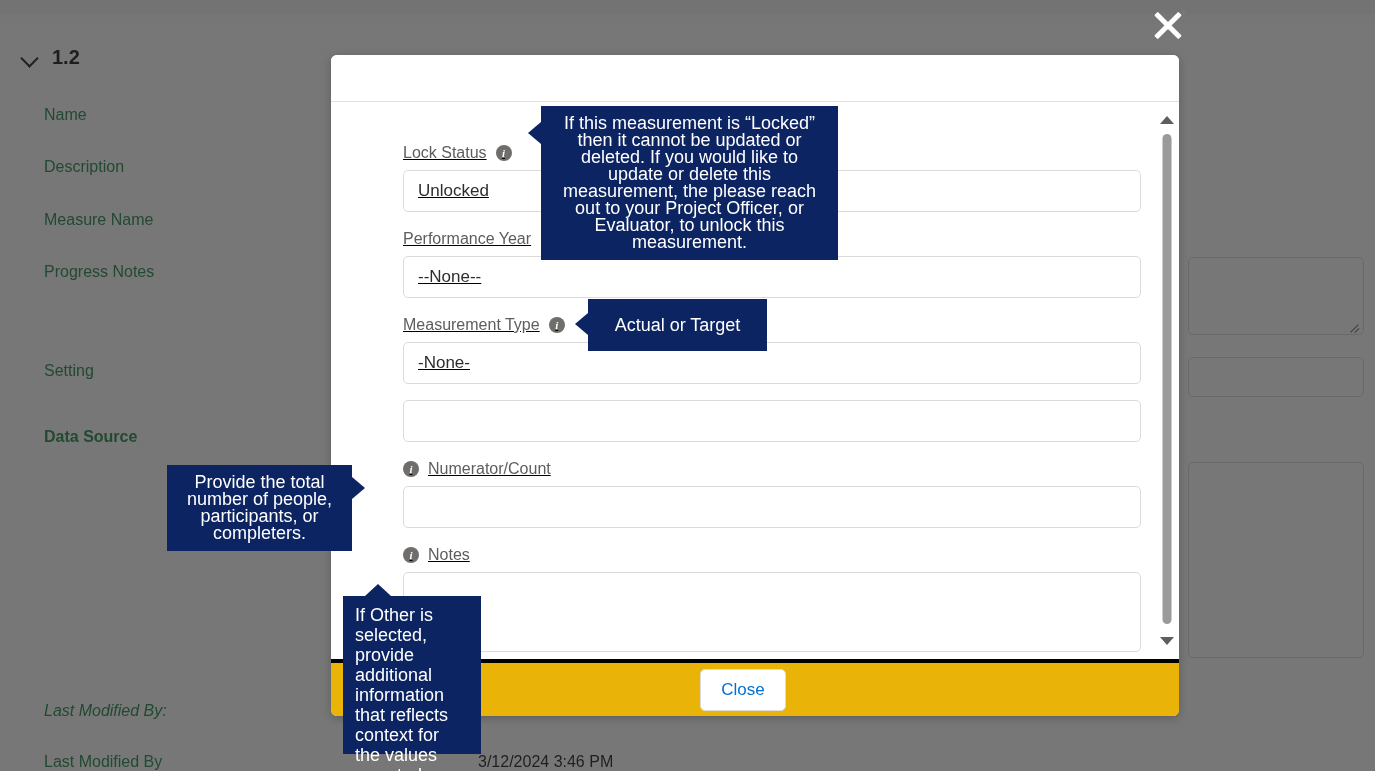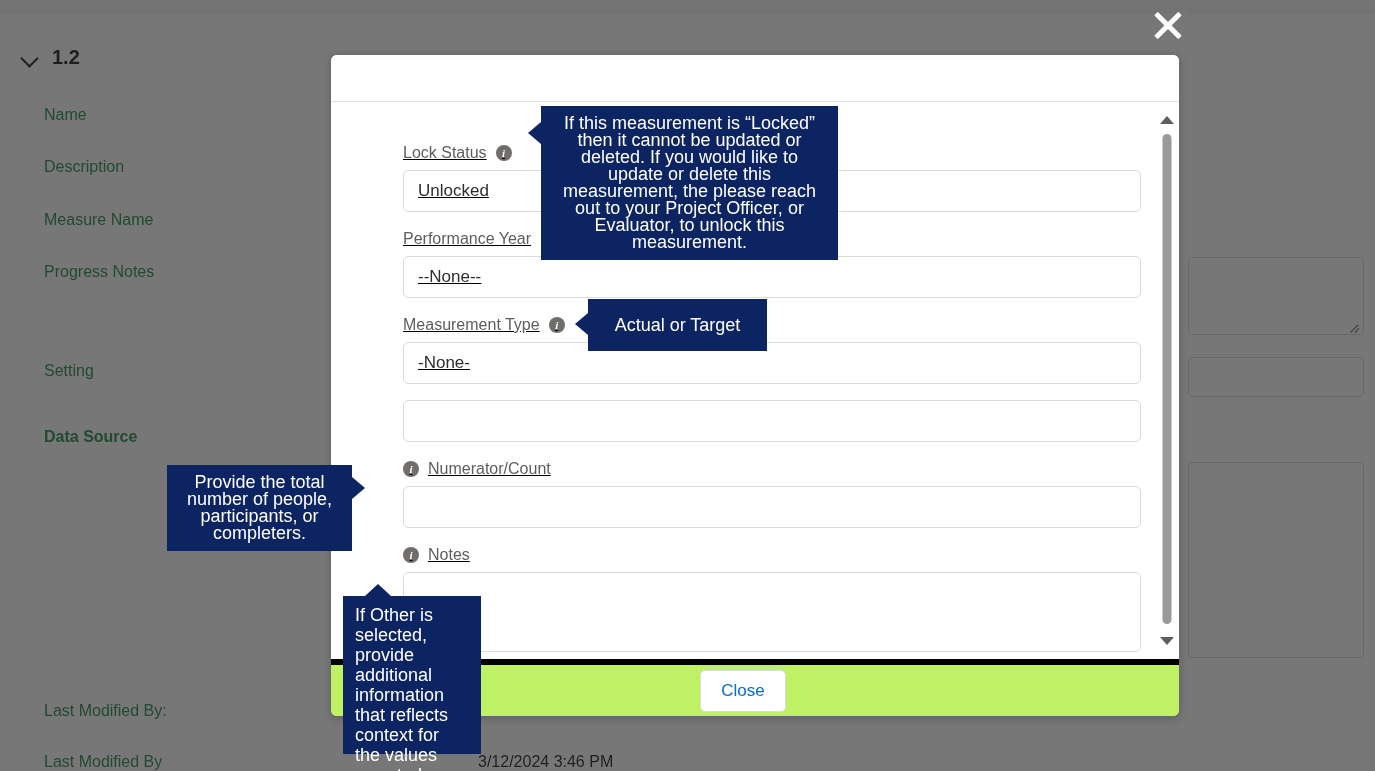--- a/index.html
+++ b/index.html
@@ -289,22 +289,22 @@
     height: 490px;
     background: #9a9a9a;
     border-radius: 5px;
     cursor: pointer;
   }
 
   
   #modal-footer {
     flex: 0 0 57px;
     height: 57px;
-    border-top: 6px solid #000000;
-    background: #bef264;
+    border-top: 4px solid #000000;
+    background: #eab308;
     display: flex;
     align-items: center;
     justify-content: center;
     padding-right: 24px;
   }
   #close-button {
     min-width: 86px;
     height: 42px;
     padding: 0 20px;
     background: #ffffff;
@@ -406,21 +406,21 @@
       <span class="chev"></span>
       <span>1.2</span>
     </div>
 
     <div class="bg-field-label" style="top:106px;">Name</div>
     <div class="bg-field-label" style="top:158px;">Description</div>
     <div class="bg-field-label" style="top:211px;">Measure Name</div>
     <div class="bg-field-label" style="top:263px;">Progress Notes</div>
     <div class="bg-field-label" style="top:362px;">Setting</div>
     <div class="bg-field-label bold" style="top:428px;">Data Source</div>
-    <div class="bg-field-label" style="top:702px;">Last Modified By:</div>
+    <div class="bg-field-label" style="top:702px;font-style:italic;">Last Modified By:</div>
     <div class="bg-field-label" style="top:753px;">Last Modified By</div>
 
     <div class="bg-value" style="left:478px; top:753px;">3/12/2024 3:46 PM</div>
 
     <div class="bg-input" style="left:1188px; top:257px; width:176px; height:78px;">
       <span class="bg-resize"></span>
     </div>
     <div class="bg-input" style="left:1188px; top:357px; width:176px; height:40px;"></div>
     <div class="bg-input" style="left:1188px; top:462px; width:176px; height:196px;"></div>
 

